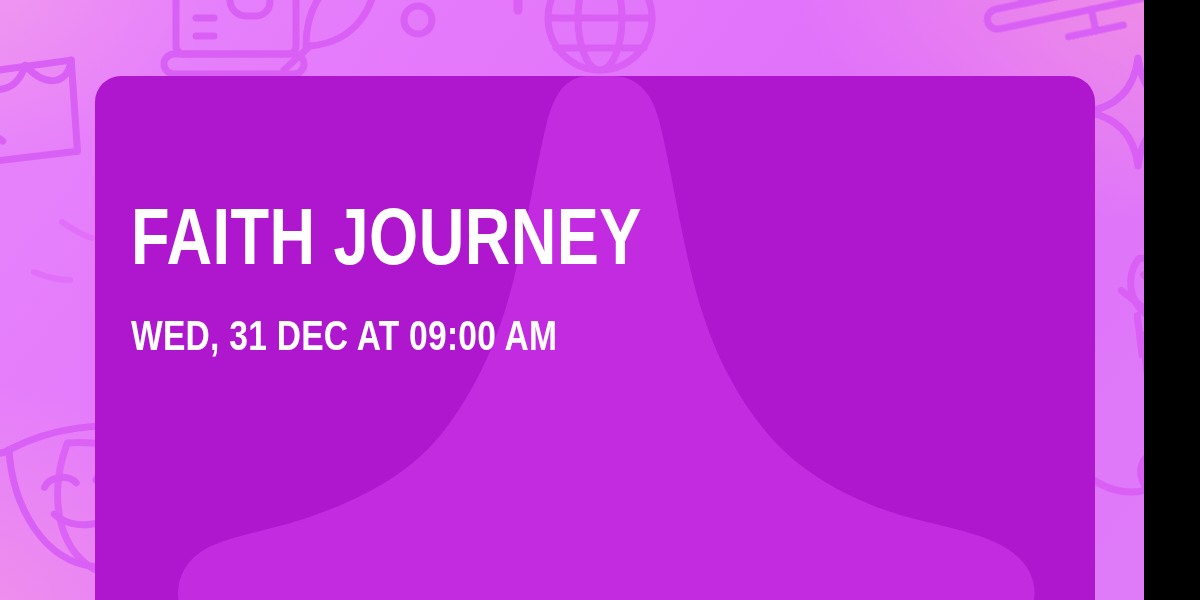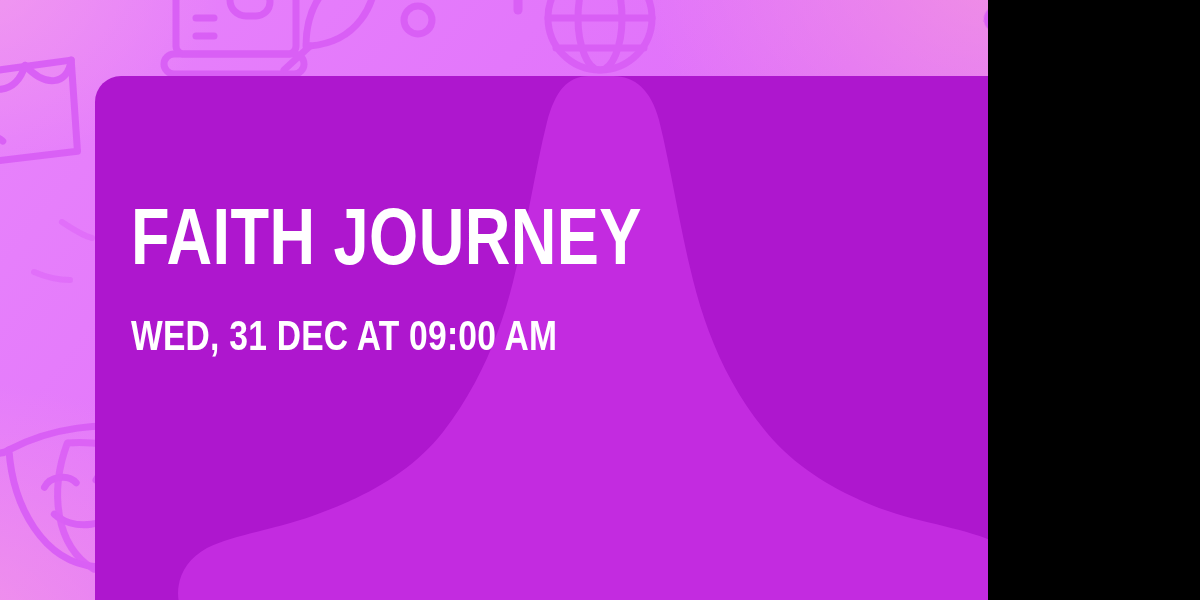--- a/index.html
+++ b/index.html
@@ -2,25 +2,24 @@
 <html><head>
 <meta charset="utf-8">
 <style>
   html, body {
     margin: 0;
     padding: 0;
     background: #000;
   }
   .stage {
     position: relative;
-    width: 976px;
+    width: 1144px;
     height: 600px;
     overflow: hidden;
     font-family: "Liberation Sans", sans-serif;
-    padding-left: 12px;
   }
 
   
   .bg {
     position: absolute;
     inset: 0;
     background:
       radial-gradient(ellipse 620px 420px at 103% -6%, rgba(255,170,210,0.55) 0%, rgba(255,170,210,0.0) 62%),
       radial-gradient(ellipse 520px 380px at -4% 104%, rgba(255,175,215,0.45) 0%, rgba(255,175,215,0.0) 64%),
       radial-gradient(ellipse 420px 320px at -3% -4%, rgba(255,185,220,0.40) 0%, rgba(255,185,220,0.0) 60%),

